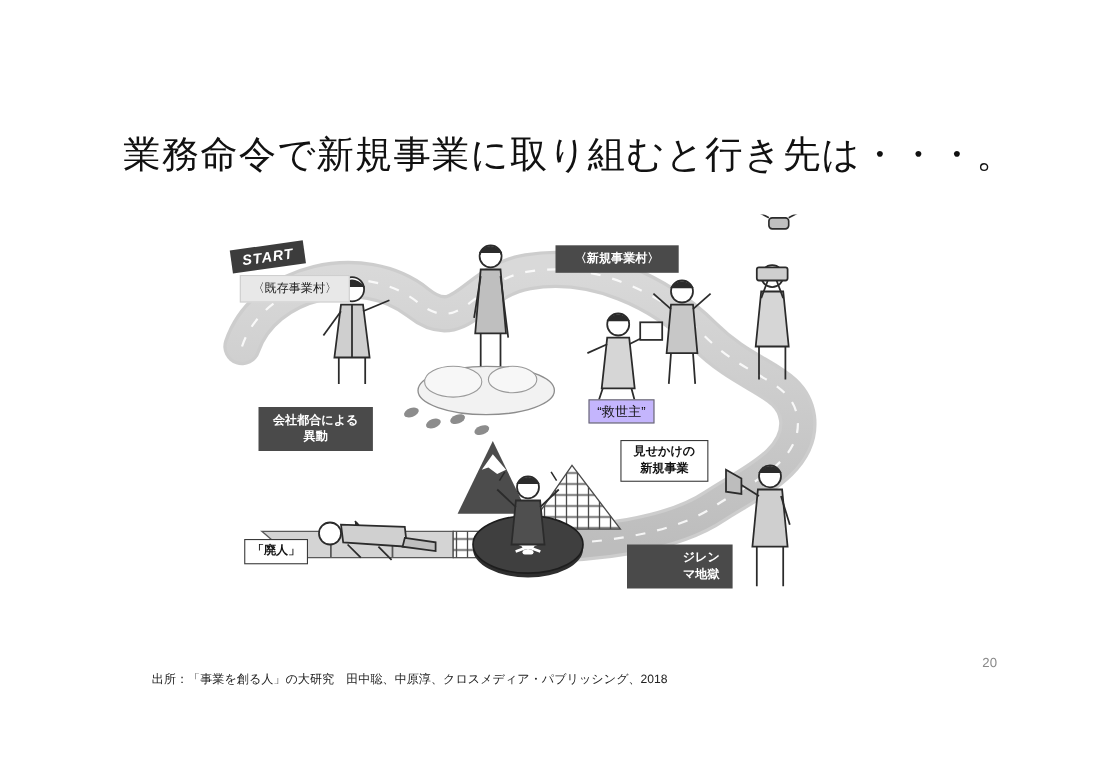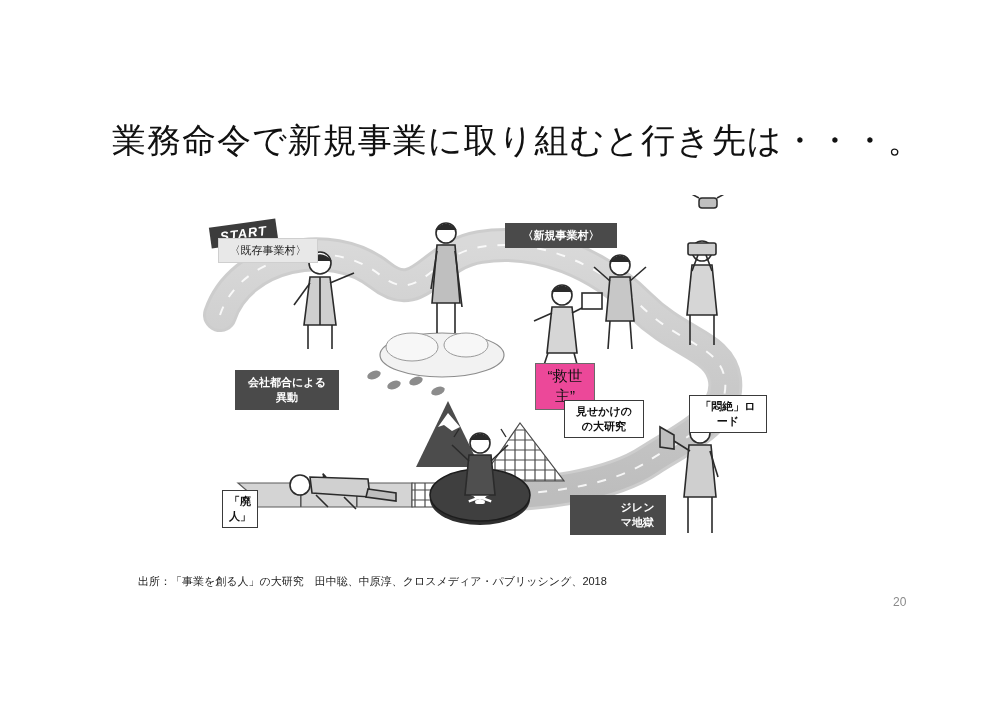--- a/index.html
+++ b/index.html
@@ -35,21 +35,21 @@
     top: 195px;
     width: 640px;
     height: 380px;
   }
   .figure svg {
     display: block;
   }
   .source-note {
     position: absolute;
     left: 138px;
-    top: 574px;
+    top: 610px;
     font-size: 11px;
     color: #222222;
     white-space: nowrap;
   }
   .page-number {
     position: absolute;
     left: 893px;
     top: 595px;
     font-size: 12px;
     color: #8a8a8a;
@@ -76,24 +76,24 @@
     border: 1px solid #cfcfcf;
   }
   .label.plain {
     background: #ffffff;
     color: #111111;
     padding: 3px 5px;
     border: 1px solid #3a3a3a;
     font-weight: bold;
   }
   .label.tiny {
-    background: #ec4899;
+    background: #c4b5fd;
     color: #111111;
     padding: 2px 4px;
-    font-size: 15px;
+    font-size: 12px;
     border: 1px solid #6a6a6a;
   }
   .start-badge {
     position: absolute;
     background: #3c3c3c;
     color: #ffffff;
     font-size: 13px;
     font-weight: bold;
     font-style: italic;
     letter-spacing: 1px;
@@ -242,27 +242,26 @@
         <circle cx="0" cy="0" r="10"></circle>
         <path d="M-10 -3 q10 -11 20 0" fill="#2b2b2b"></path>
         <path d="M-11 12 L11 12 L15 52 L-15 52 Z" fill="#4f4f4f"></path>
         <path d="M11 18 L28 2 M-11 18 L-28 2"></path>
         <path d="M-26 -6 l5 -8 M26 -6 l-5 -8" stroke-width="1.4"></path>
       </g>
     </svg>
 
     <div class="start-badge" style="left:30px; top:28px;">START</div>
 
-    <div class="label light" style="left:38px; top:43px; width:100px;">〈既存事業村〉</div>
+    <div class="label light" style="left:38px; top:55px; width:100px;">〈既存事業村〉</div>
     <div class="label dark" style="left:325px; top:28px; width:112px;">〈新規事業村〉</div>
     <div class="label dark" style="left:32px; top:175px; width:104px;margin-left:23px;">会社都合による
 異動</div>
     <div class="label tiny" style="left:355px; top:168px; width:60px;">“救世主”</div>
     <div class="label plain" style="left:384px; top:205px; width:80px;">見せかけの
-の大研究</div>
-    <div class="label plain" style="left:509px; top:200px; width:78px;">「悶絶」ロード</div>
-    <div class="label plain" style="left:42px; top:295px; width:36px;">「廃人」</div>
+新規事業</div>
+    <div class="label plain" style="left:42px; top:295px; width:58px;">「廃人」</div>
     <div class="label dark" style="left:390px; top:300px; width:96px;padding-left:48px;">ジレンマ地獄</div>
   </div>
 
   <div class="source-note">出所：「事業を創る人」の大研究　田中聡、中原淳、クロスメディア・パブリッシング、2018</div>
   <div class="page-number">20</div>
 </div>
 
 </body></html>

